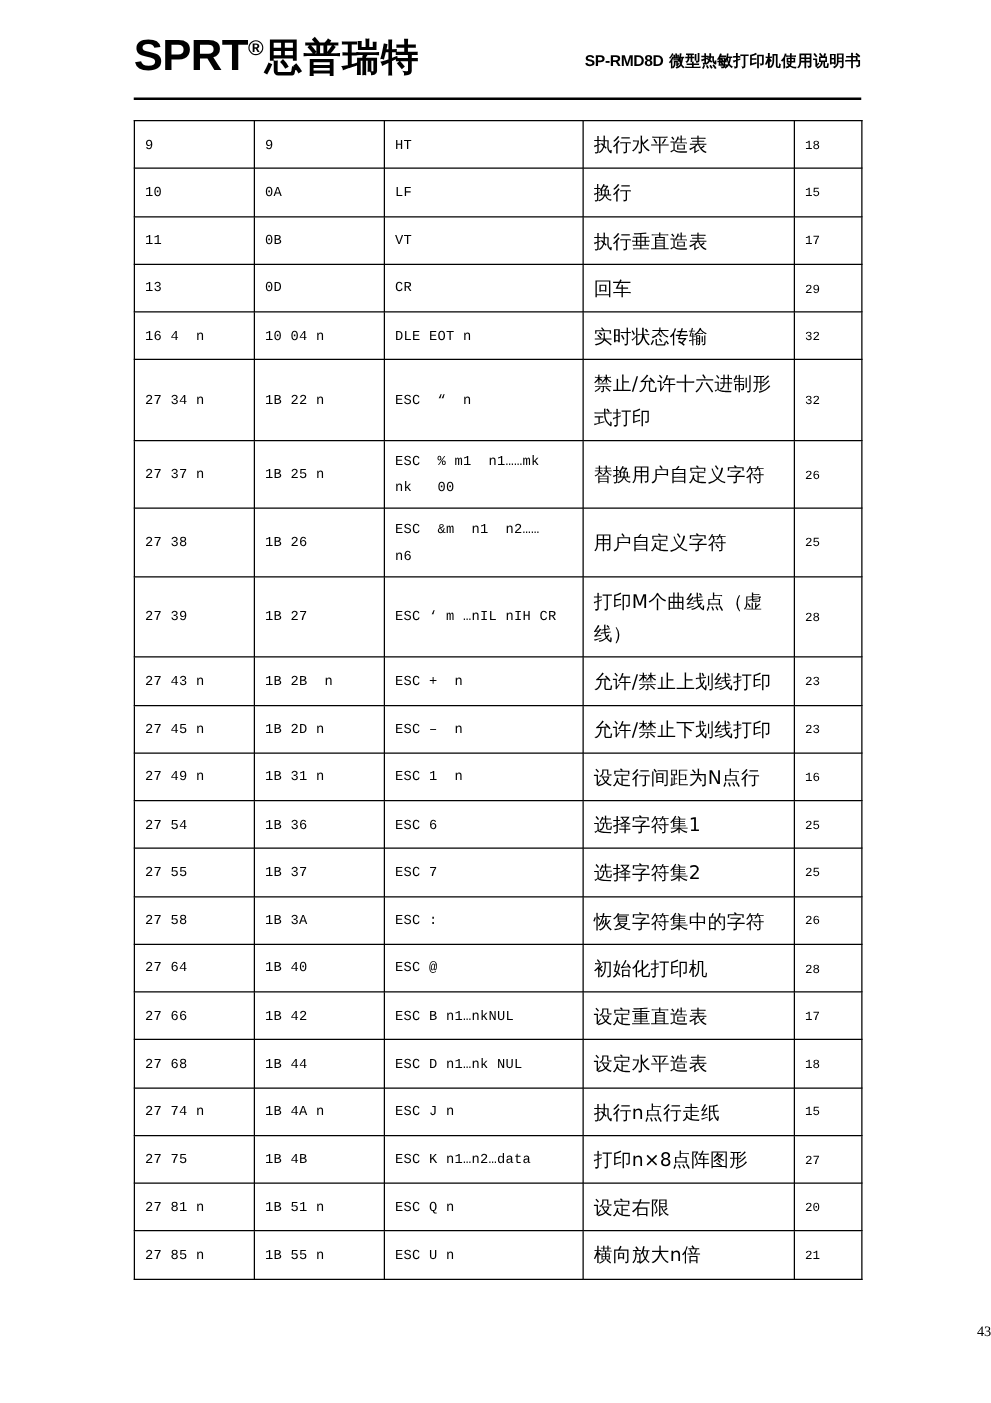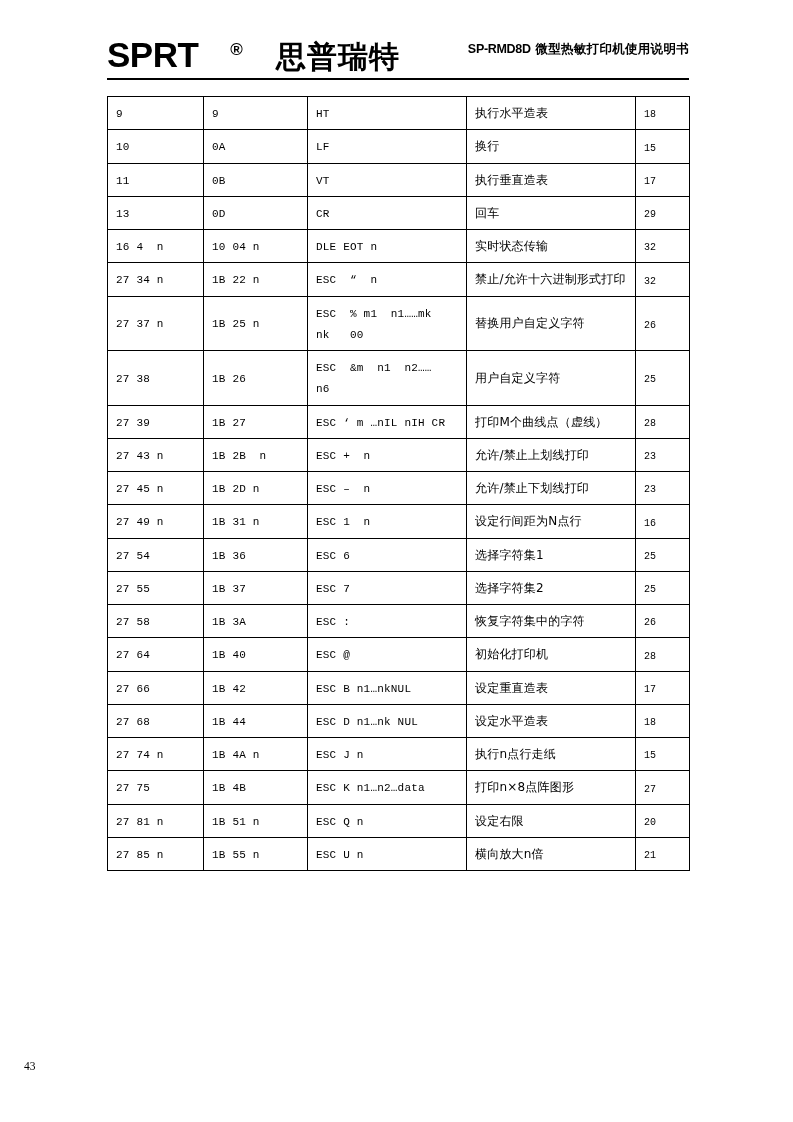--- a/index.html
+++ b/index.html
@@ -35,22 +35,21 @@
     border-bottom: 2.5px solid #000000;
     display: flex;
     align-items: flex-end;
     justify-content: space-between;
     box-sizing: border-box;
   }
   .brand {
     display: flex;
     align-items: baseline;
     white-space: nowrap;
-    padding-bottom: 6px;
-    gap: 32px;
+    padding-bottom: 16px;
   }
   .brand-latin {
     font-family: "Liberation Sans", sans-serif;
     font-weight: bold;
     font-size: 35px;
     letter-spacing: -0.5px;
     line-height: 1;
   }
   .brand-reg {
     font-family: "Liberation Sans", sans-serif;
@@ -108,38 +107,37 @@
   .col-page  { width: 54px; }
 
   .mono {
     font-family: "Liberation Mono", "DejaVu Sans Mono", monospace;
     font-size: 11px;
     letter-spacing: 0.2px;
     white-space: pre-wrap;
   }
   .cn {
     font-family: "DejaVu Sans", "Liberation Sans", sans-serif;
-    font-size: 12px;
+    font-size: 15px;
     letter-spacing: 0.2px;
   }
   .pg {
     font-family: "Liberation Mono", "DejaVu Sans Mono", monospace;
     font-size: 10px;
   }
 
   
   .footer {
     position: absolute;
     left: 0;
     top: 1060px;
-    width: 628px;
-    text-align: left;
+    width: 793px;
+    text-align: right;
     font-family: "Liberation Serif", serif;
     font-size: 11.5px;
-    padding-left: 24px;
   }
 </style>
 </head>
 <body>
 
 <div class="page">
 
   <div class="header">
     <div class="brand">
       <span class="brand-latin">SPRT</span>

